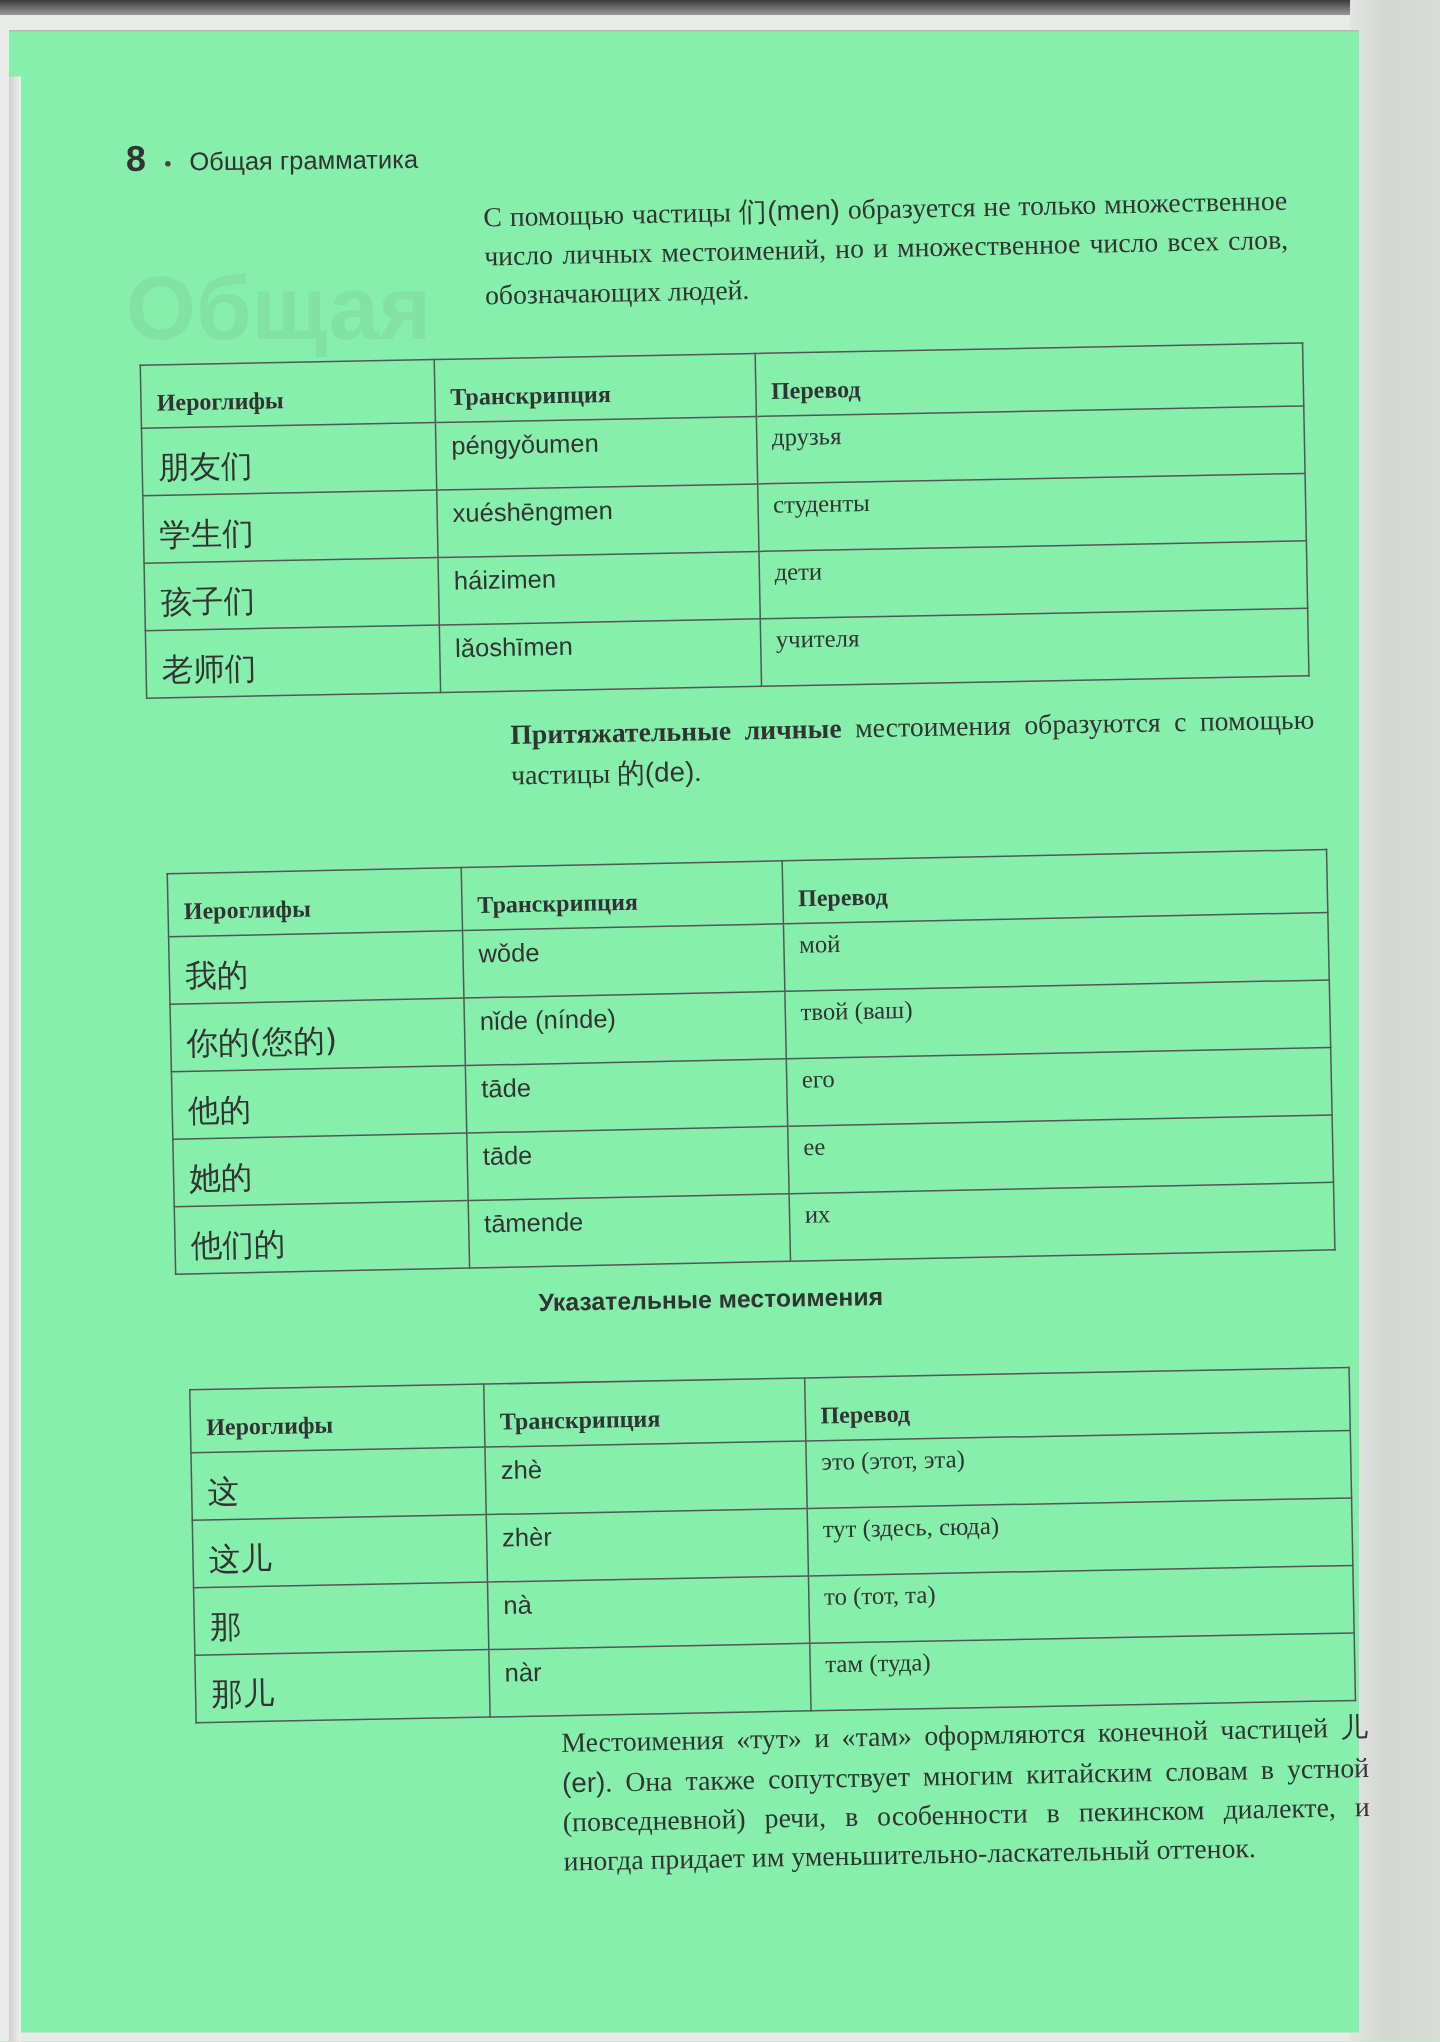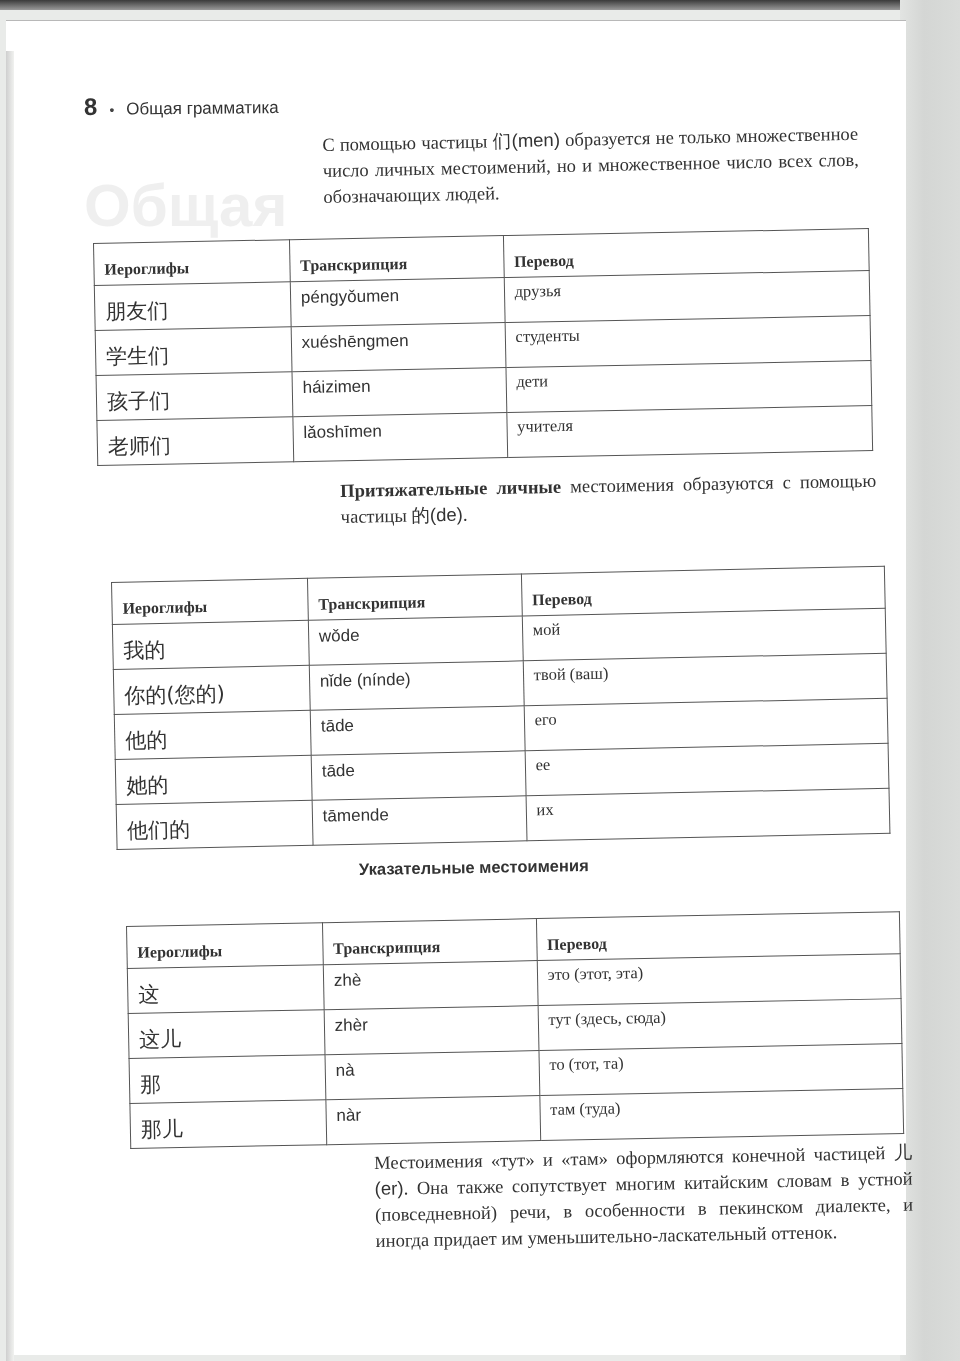--- a/index.html
+++ b/index.html
@@ -9,21 +9,21 @@
       font-family: "Liberation Serif", "DejaVu Serif", serif;
       color: #2a2a2a;
       position: relative;
     }
     .scan-top {
       position: absolute; left: 0; top: 0; width: 960px; height: 10px;
       background: linear-gradient(#3b3b3b, #9a9a9a);
     }
     .page {
       position: absolute; left: 6px; top: 20px; width: 900px; height: 1335px;
-      background: #ffffff;
+      background: #86efac;
       border-top: 1px solid #b8b8b8;
     }
     .page-edge-right {
       position: absolute; left: 900px; top: 0; width: 60px; height: 1361px;
       background: linear-gradient(90deg, #e2e4e2, #d4d6d4 40%, #dadcda);
     }
     .page-edge-left {
       position: absolute; left: 0; top: 30px; width: 8px; height: 1331px;
       background: linear-gradient(90deg, #cfcfcf, #f1f2f0);
     }

